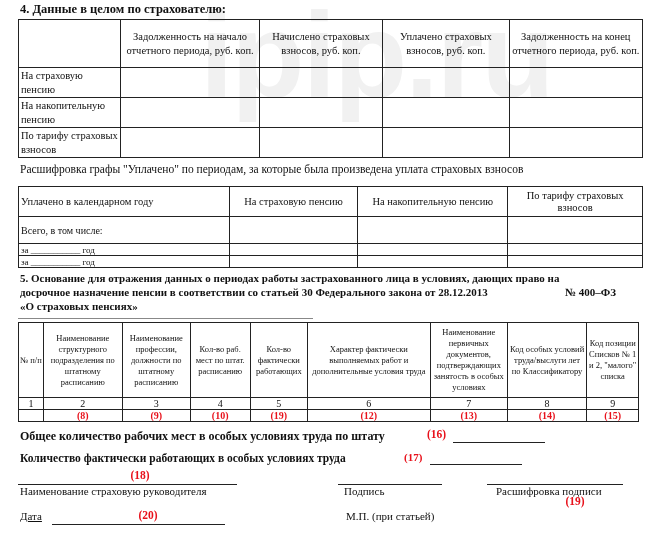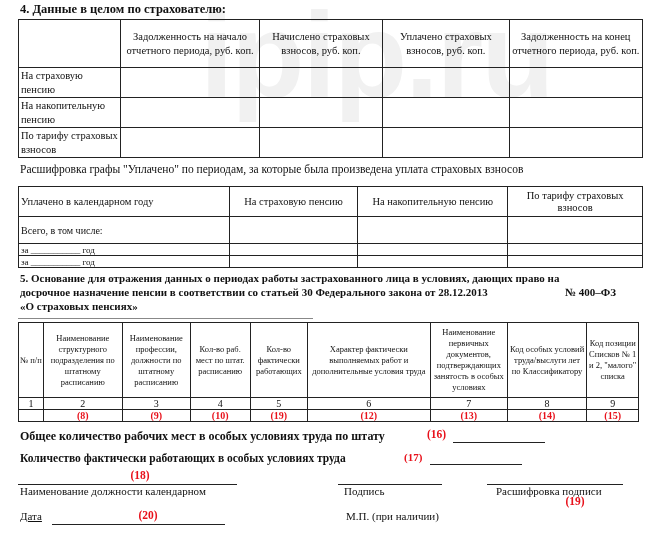--- a/index.html
+++ b/index.html
@@ -145,26 +145,26 @@
 <div class="abs h-bold" style="left:20px; top:429px; font-size:12px;font-family:Liberation Serif, serif;">Общее количество рабочих мест в особых условиях труда по штату</div>
 <div class="abs red" style="left:427px; top:428px; font-size:11.5px;">(16)</div>
 <div class="uline" style="left:453px; top:428px; width:92px; height:14px;"></div>
 
 <div class="abs h-bold" style="left:20px; top:452px; font-size:11.5px;">Количество фактически работающих в особых условиях труда</div>
 <div class="abs red" style="left:404px; top:451px; font-size:11px;">(17)</div>
 <div class="uline" style="left:430px; top:450px; width:92px; height:14px;"></div>
 
 <div class="abs red ctr" style="left:120px; top:469px; width:40px; font-size:11.5px;">(18)</div>
 <div class="uline" style="left:18px; top:470px; width:219px; height:14px;"></div>
-<div class="abs small-text" style="left:20px; top:485px;">Наименование должности календарном</div>
+<div class="abs small-text" style="left:20px; top:485px;">Наименование страховую руководителя</div>
 
 <div class="uline" style="left:338px; top:470px; width:104px; height:14px;"></div>
 <div class="abs small-text" style="left:344px; top:485px;">Подпись</div>
 
 <div class="abs red ctr" style="left:555px; top:495px; width:40px; font-size:11.5px;">(19)</div>
 <div class="uline" style="left:487px; top:470px; width:136px; height:14px;"></div>
 <div class="abs small-text" style="left:496px; top:485px;">Расшифровка подписи</div>
 
 <div class="abs small-text" style="left:20px; top:510px;text-decoration:underline;">Дата</div>
 <div class="abs red ctr" style="left:128px; top:509px; width:40px; font-size:11.5px;">(20)</div>
 <div class="uline" style="left:52px; top:510px; width:173px; height:14px;"></div>
 
-<div class="abs small-text" style="left:346px; top:510px;">М.П. (при наличии)</div>
+<div class="abs small-text" style="left:346px; top:510px;">М.П. (при статьей)</div>
 
 </body></html>

